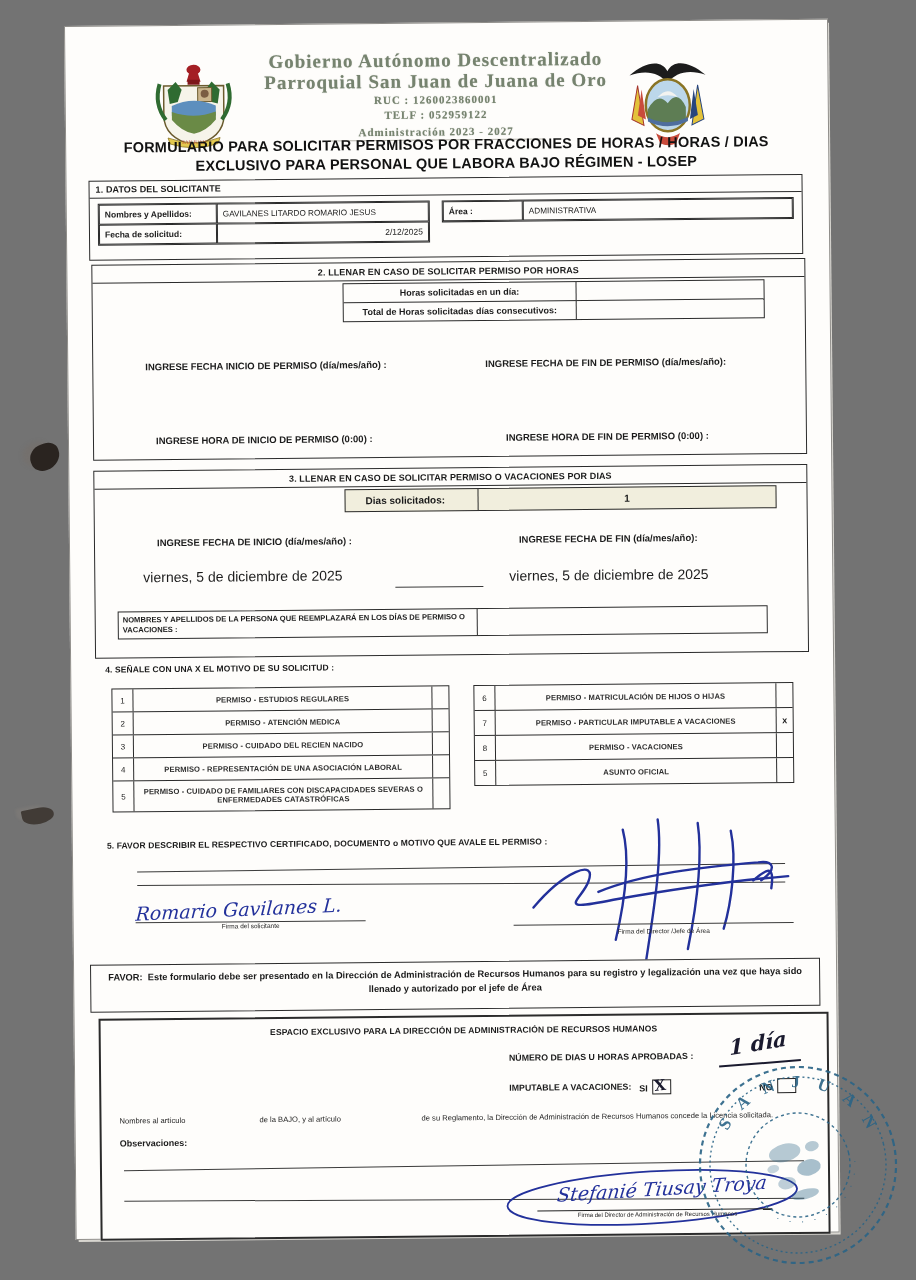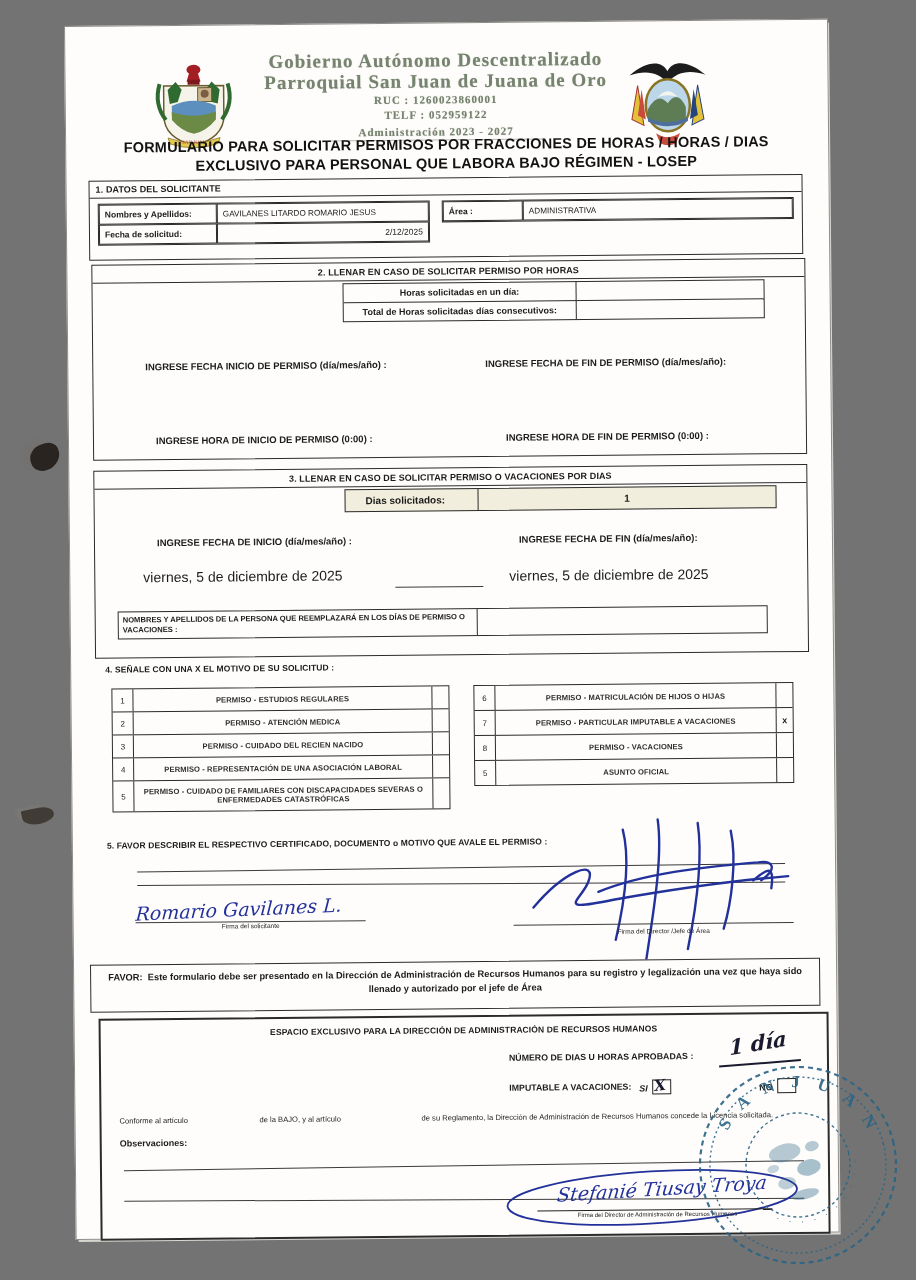--- a/index.html
+++ b/index.html
@@ -241,30 +241,30 @@
   </div>
 
   <div class="box" style="left:24px;top:992px;width:726px;height:218px;border-width:2px;">
     <div class="sec-head" style="text-align:center;font-size:8.5px;padding-top:8px;">ESPACIO EXCLUSIVO PARA LA DIRECCIÓN DE ADMINISTRACIÓN DE RECURSOS HUMANOS</div>
 
     <div class="lbl-lg abs" style="left:408px;top:36px;font-size:8.8px;">NÚMERO DE DIAS U HORAS APROBADAS :</div>
     <div class="hand abs" style="left:628px;top:16px;font-size:21px;font-weight:bold;color:#1a1a2e;transform:rotate(-9deg) skewX(-8deg);">1 día</div>
     <div class="line" style="left:618px;top:48px;width:82px;height:1.6px;background:#1a1a2e;transform:rotate(-4deg);"></div>
 
     <div class="lbl-lg abs" style="left:408px;top:66px;font-size:8.8px;">IMPUTABLE A VACACIONES:</div>
-    <div class="abs" style="left:538px;top:62px;font-style:italic;">
+    <div class="abs" style="left:538px;top:62px;">
       <span class="lbl">SI</span>
       <span class="ckbox"><span class="xmark">X</span></span>
     </div>
     <div class="abs" style="left:658px;top:62px;">
       <span class="lbl">NO</span>
       <span class="ckbox"><span class="xmark"></span></span>
     </div>
 
-    <div class="abs" style="left:18px;top:96px;font-size:7.6px;">Conforme al artículo</div>
+    <div class="abs" style="left:18px;top:96px;font-size:7.6px;">Nombres al artículo</div>
     <div class="abs" style="left:158px;top:96px;font-size:7.6px;">de la BAJO, y al artículo</div>
     <div class="abs" style="left:320px;top:96px;font-size:7.6px;width:390px;">de su Reglamento, la Dirección de Administración de Recursos Humanos concede la Licencia solicitada.</div>
     <div class="lbl abs" style="left:18px;top:118px;">Observaciones:</div>
 
     <div class="line" style="left:22px;top:148px;width:680px;transform:rotate(-0.3deg);"></div>
     <div class="line" style="left:22px;top:182px;width:680px;transform:rotate(0.3deg);"></div>
 
     <div class="abs" style="left:400px;top:150px;width:300px;height:66px;">
       <svg class="abs" style="left:0;top:0;" width="300" height="66" viewBox="0 0 300 66">
         <ellipse cx="150" cy="32" rx="145" ry="26" fill="none" stroke="#23319b" stroke-width="1.8" transform="rotate(-3 150 32)"></ellipse>

